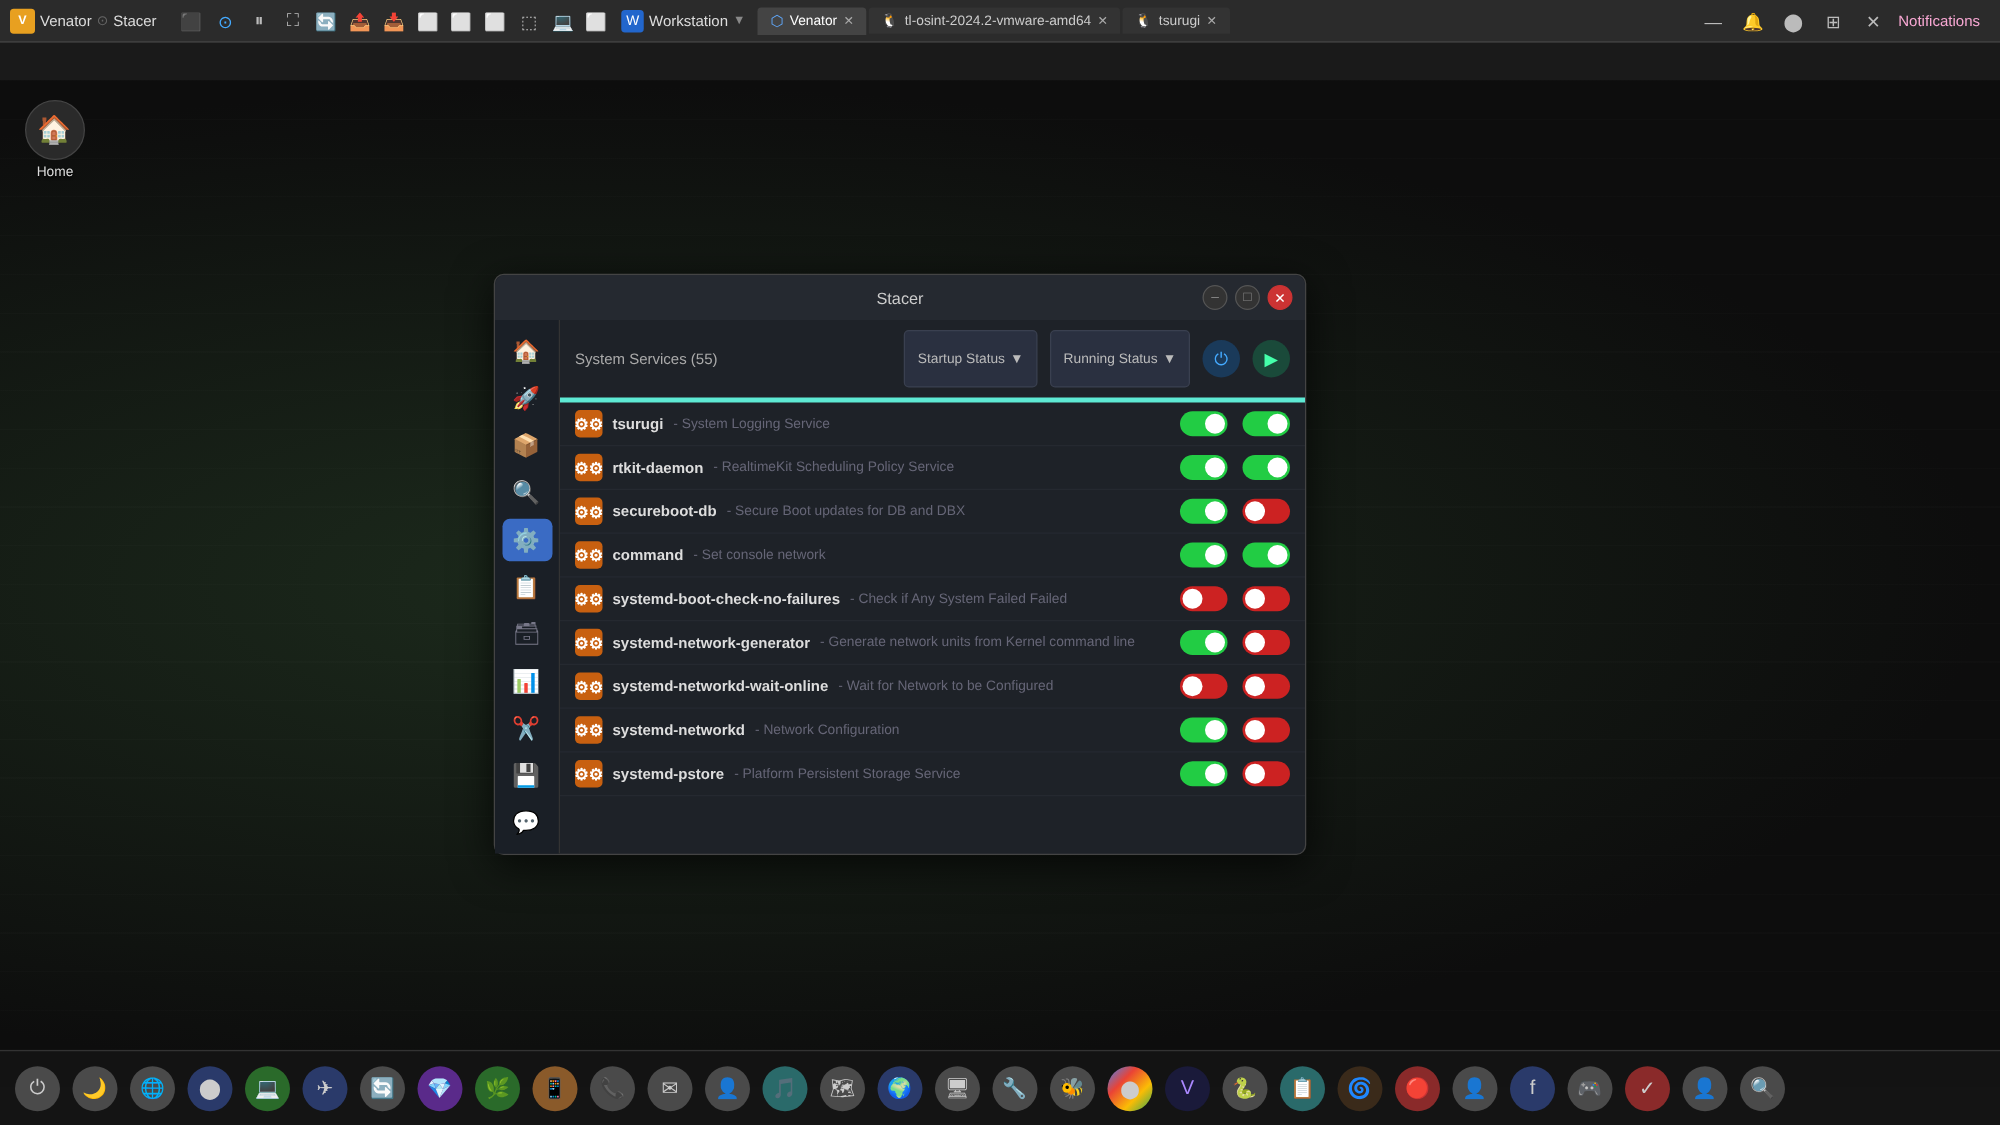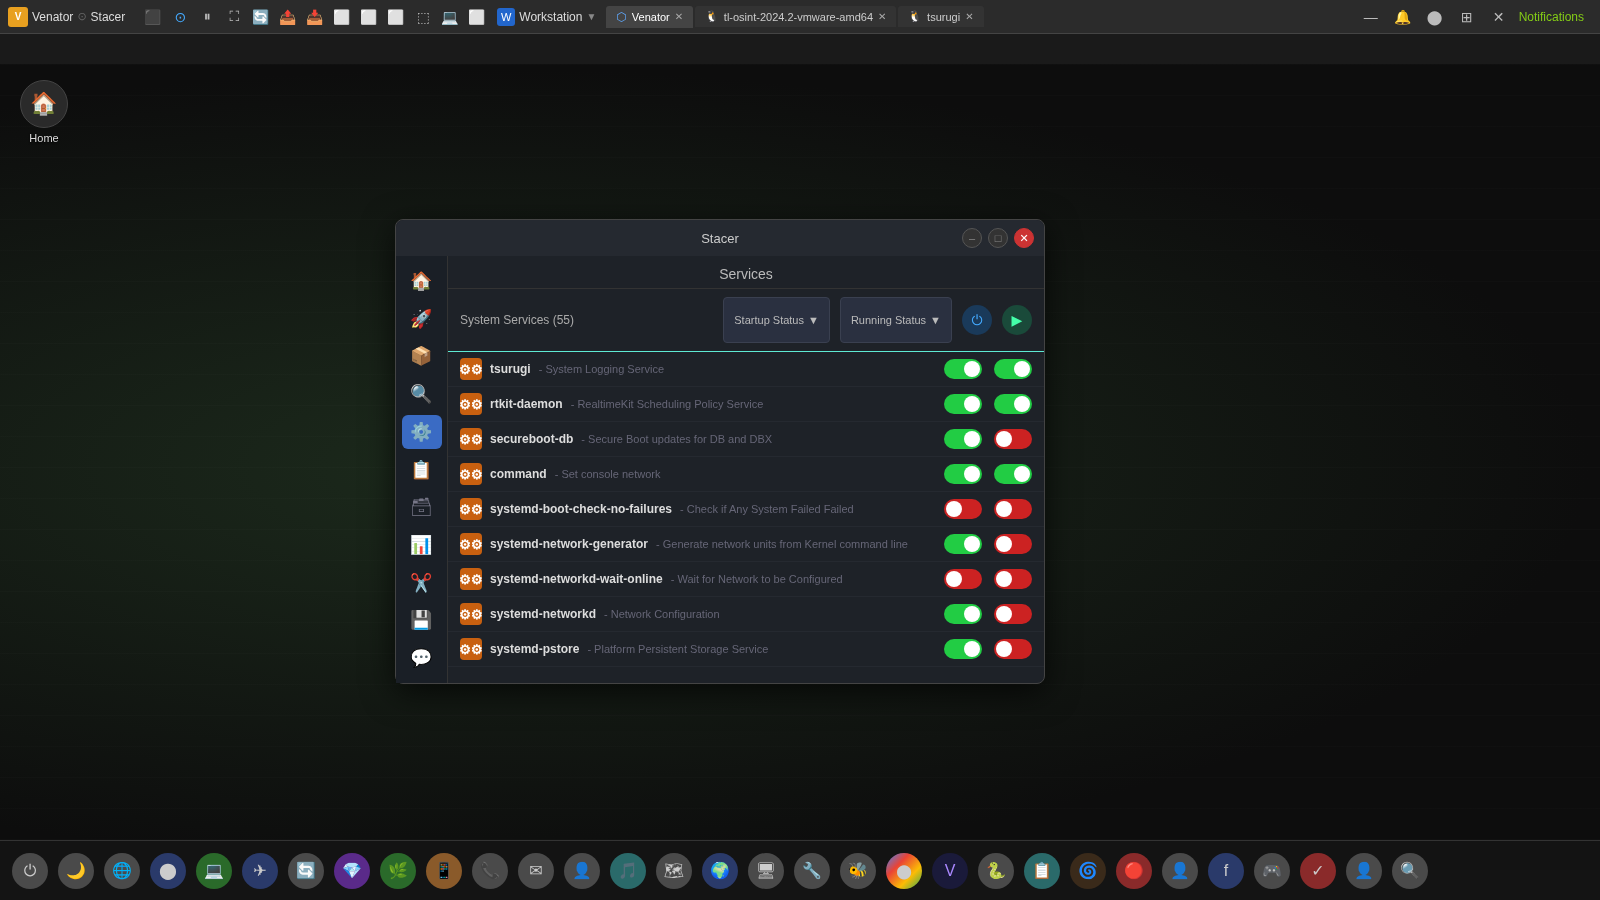--- a/index.html
+++ b/index.html
@@ -203,21 +203,21 @@
       color: #bbb;
       text-align: center;
       border-bottom: 1px solid #333;
     }
 
     .services-controls {
       display: flex;
       align-items: center;
       padding: 8px 12px;
       gap: 10px;
-      border-bottom: 1px solid #5eead4;
+      border-bottom: 4px solid #5eead4;
       justify-content: space-between;
     }
     .services-count {
       font-size: 12px;
       color: #aaa;
       margin-right: auto;
     }
     .dropdown-btn {
       display: flex; align-items: center; gap: 4px;
       background: #2a3040;
@@ -390,21 +390,21 @@
       <span class="tab-close">✕</span>
     </div>
   </div>
 
   <div class="topbar-right">
     <div class="topbar-icon-btn">—</div>
     <div class="topbar-icon-btn">🔔</div>
     <div class="topbar-icon-btn">⬤</div>
     <div class="topbar-icon-btn">⊞</div>
     <div class="topbar-icon-btn">✕</div>
-    <span style="font-size:12px;color:#84cc16;">Notifications</span>
+    <span style="font-size:12px;color:#f9a8d4;">Notifications</span>
   </div>
 </div>
 
 <div id="desktop">
 
   <div class="desktop-icon" style="top:16px;left:20px;">
     <div class="desktop-icon-img">🏠</div>
     <span class="desktop-icon-label">Home</span>
   </div>
 
@@ -430,23 +430,20 @@
         <div class="sidebar-item">📋</div>
         <div class="sidebar-item">🗃</div>
         <div class="sidebar-item">📊</div>
         <div class="sidebar-item">✂️</div>
         <div class="sidebar-item">💾</div>
         <div class="sidebar-item">💬</div>
       </div>
 
       <div id="stacer-main">
 
-        <div class="services-header">
-          <span>Services</span>
-        </div>
 
         <div class="services-controls">
           <span class="services-count">System Services (55)</span>
           <div class="dropdown-btn">
             <span>Startup Status</span>
             <span>▼</span>
           </div>
           <div class="dropdown-btn">
             <span>Running Status</span>
             <span>▼</span>

